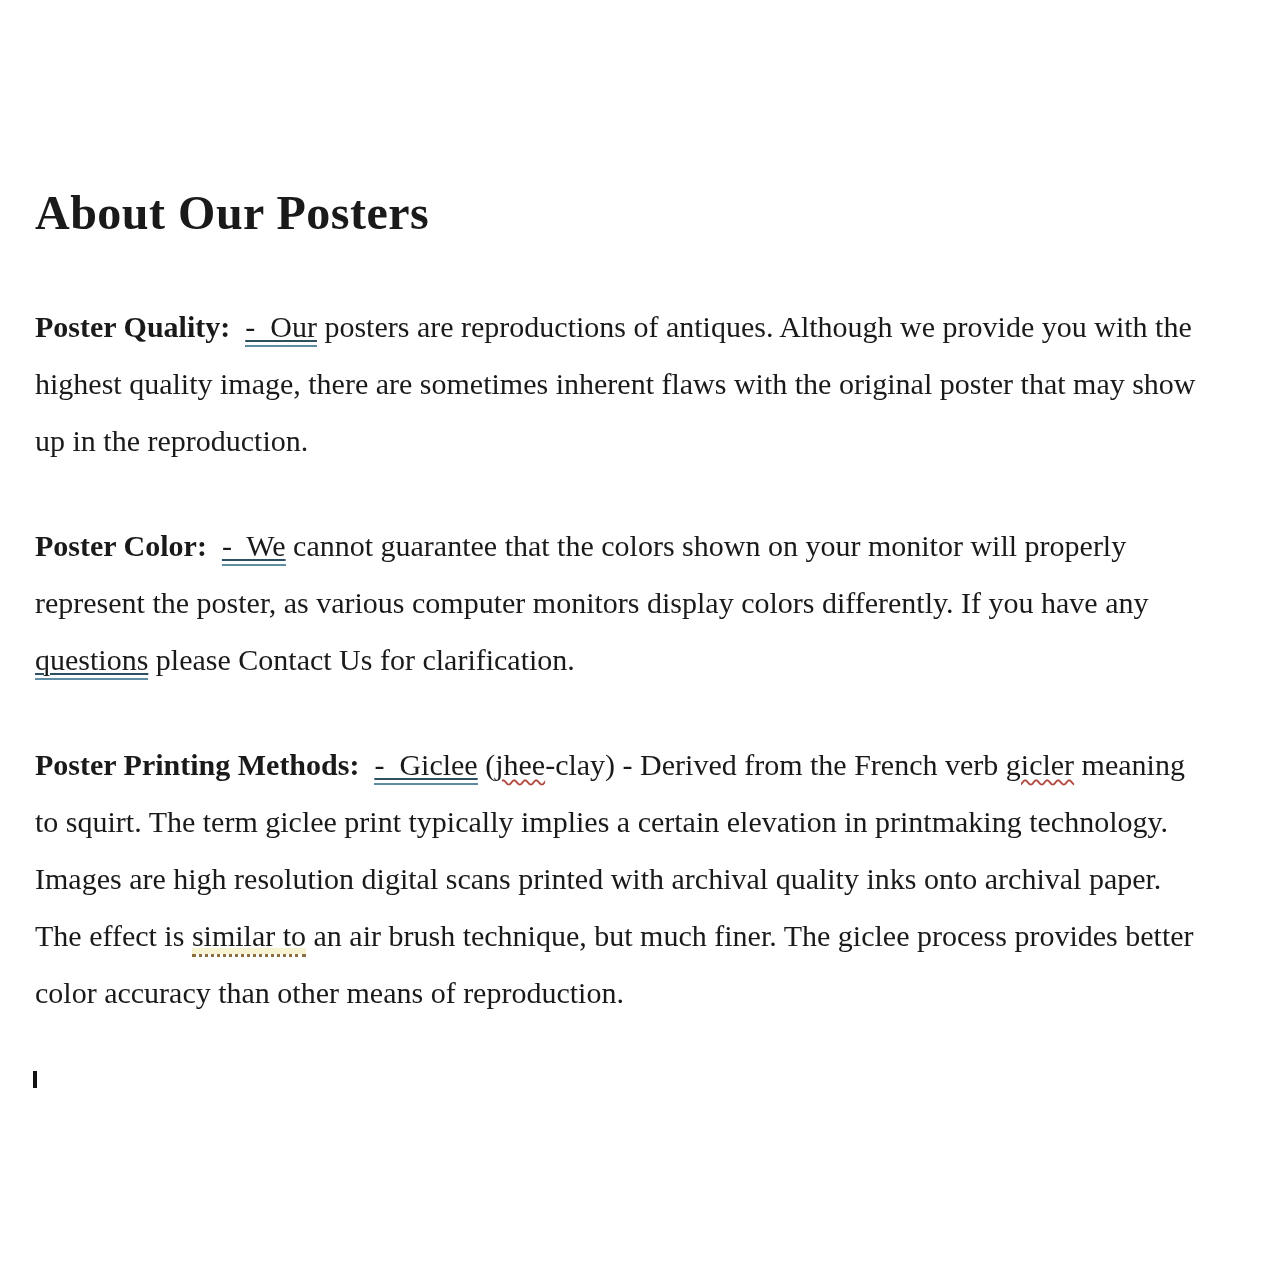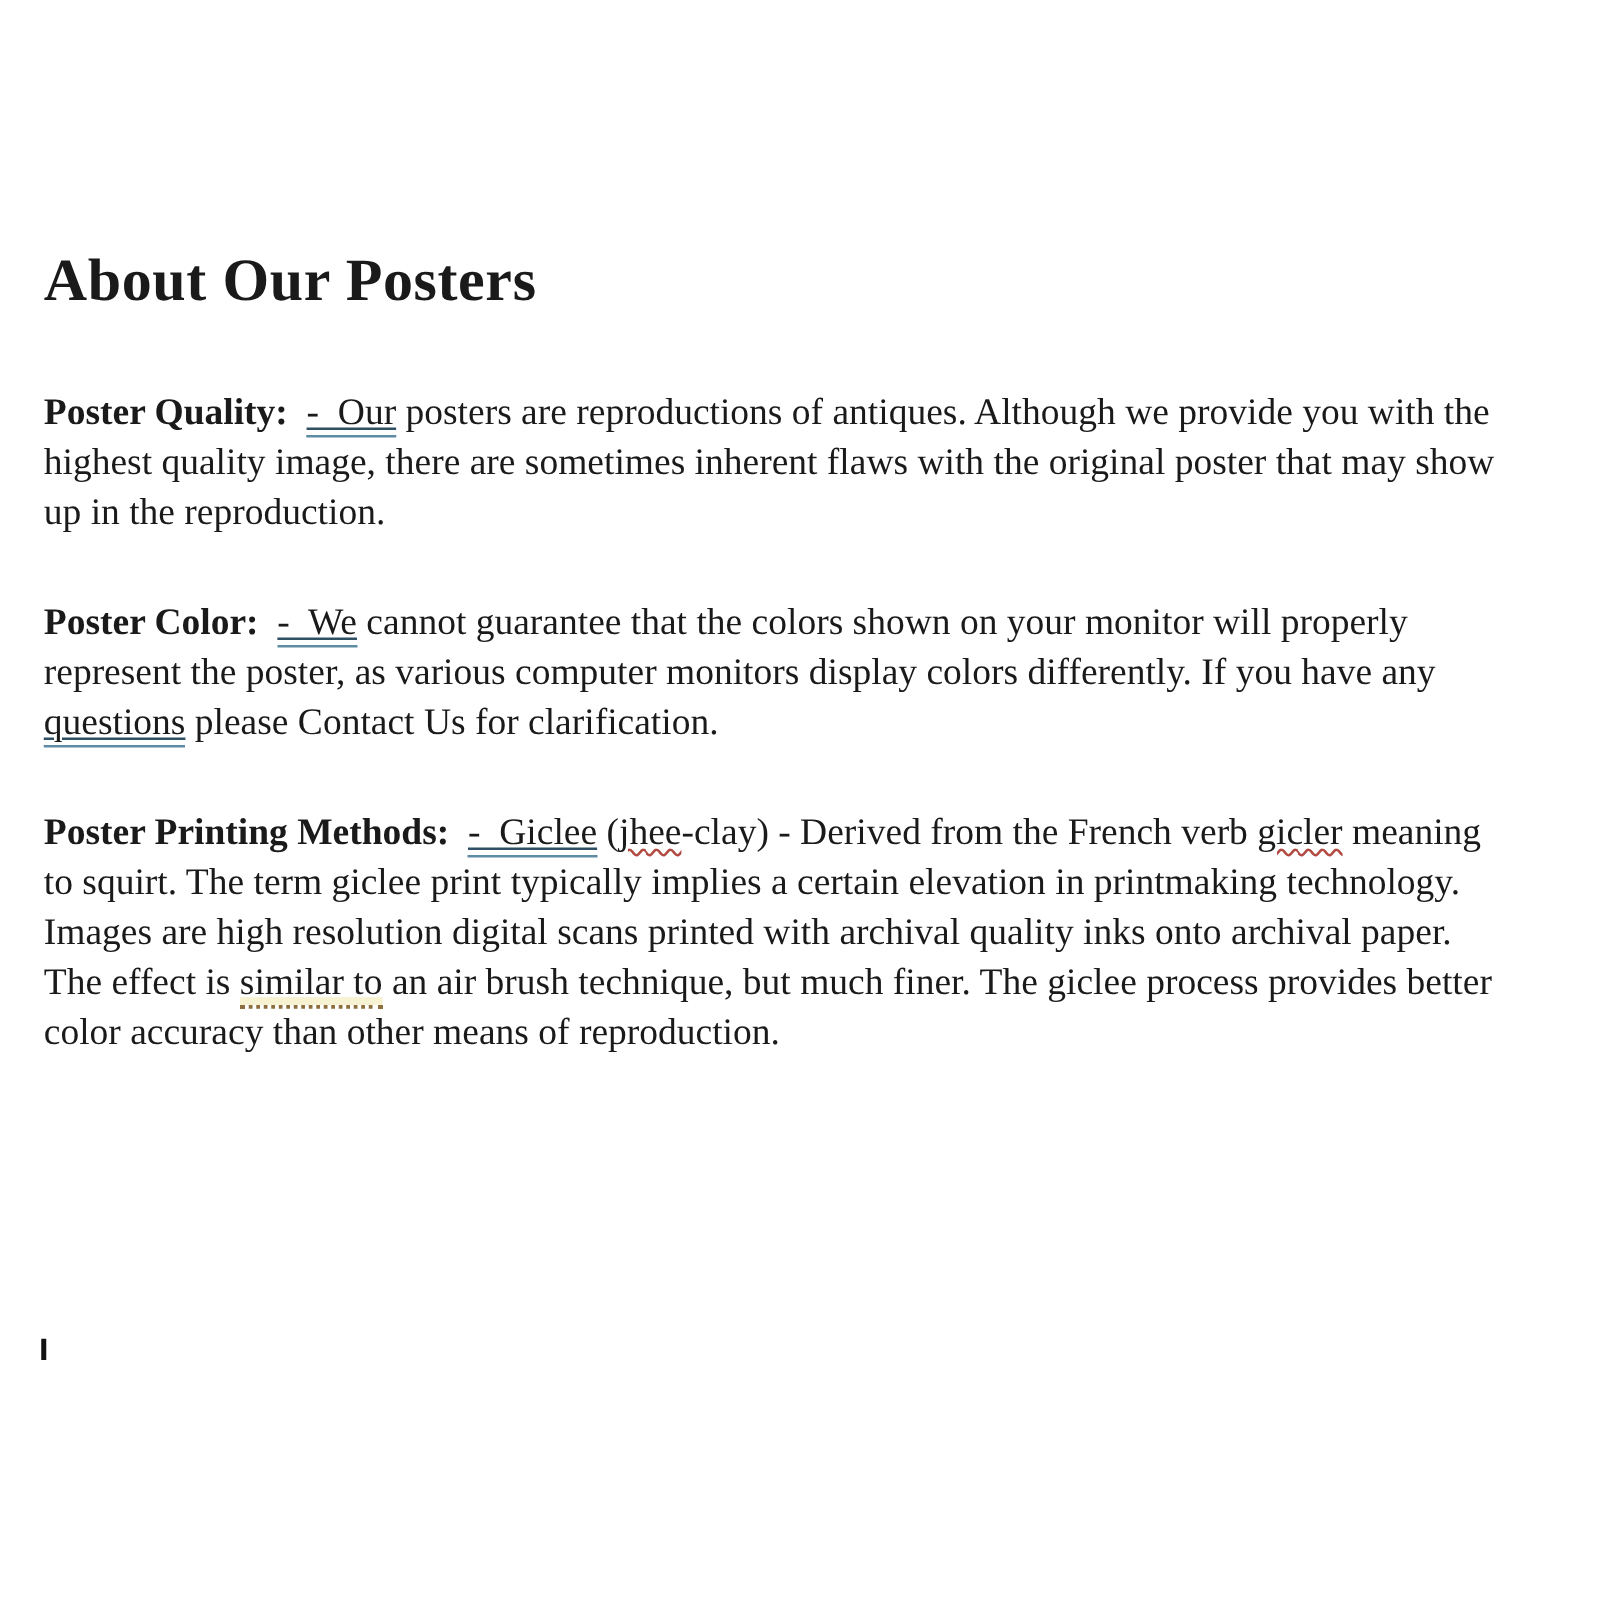--- a/index.html
+++ b/index.html
@@ -12,33 +12,33 @@
     width: 1280px;
     height: 1280px;
     background: #ffffff;
     overflow: hidden;
     font-family: "Liberation Serif", "DejaVu Serif", serif;
     color: var(--text, #1a1a1a);
   }
   .doc {
     position: absolute;
     left: 35px;
-    top: 196px;
+    top: 184px;
     width: 1175px;
   }
   .doc-title {
     font-size: 48px;
     font-weight: bold;
     line-height: 1.2;
     margin: 0 0 56px 0;
     letter-spacing: 0.5px;
   }
   .para {
     font-size: 30px;
-    line-height: 40px;
+    line-height: 57px;
     margin: 0 0 48px 0;
     white-space: pre-wrap;
   }
   .seg-bold {
     font-weight: bold;
   }
   .seg-plain {
   }
   
   .seg-ref {

